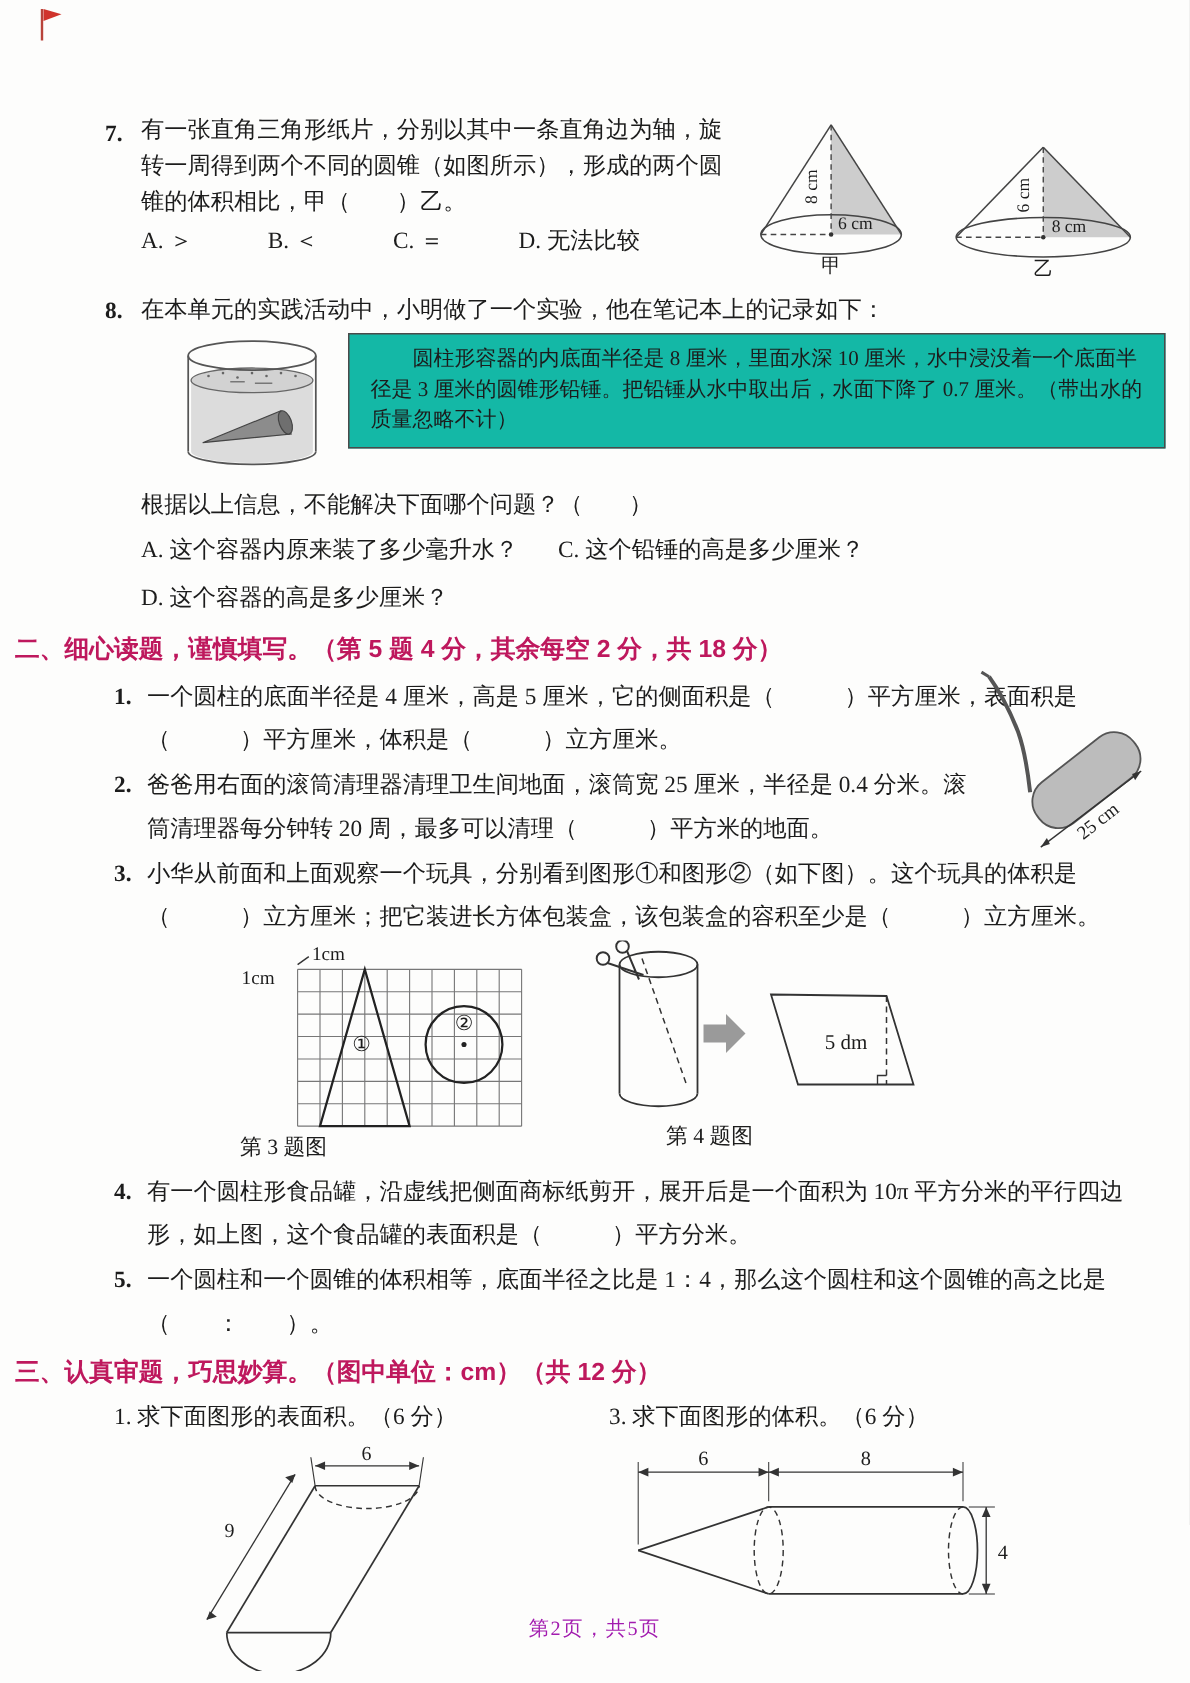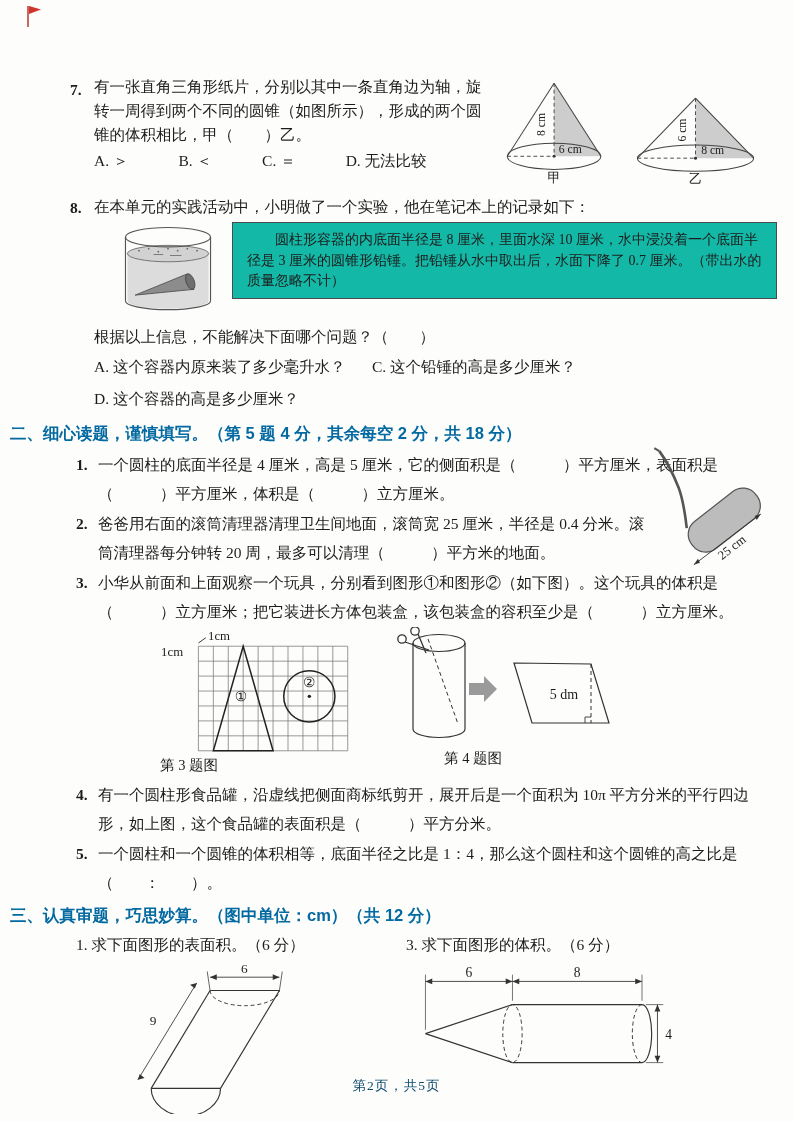--- a/index.html
+++ b/index.html
@@ -20,33 +20,33 @@
   .q8 .intro{line-height:27px;}
   .noterow{display:flex;align-items:flex-start;margin-top:2px;}
   .notebox{
     flex:1;border:1.2px solid #4a4a4a;margin-left:6px;
     padding:7px 14px 6px 14px;font-size:14px;line-height:20.5px;
     text-indent:2em;background:#14b8a6;
   }
   .q8q{margin-top:5px;line-height:28px;}
   .optgrid{display:grid;grid-template-columns:278px 1fr;line-height:32px;}
   .sec{font-family:"Liberation Sans","DejaVu Sans",sans-serif;font-weight:bold;
-       font-size:16.5px;line-height:26px;margin:5px 0 4px -30px;color:#0369a1;}
+       font-size:16.5px;line-height:26px;margin:5px 0 4px -30px;color:#be185d;}
   .p2q{margin-top:1px;}
   .q2body{max-width:560px;}
   .roller{position:absolute;right:18px;top:447px;}
   .figrow3{display:flex;align-items:flex-start;margin-left:120px;margin-top:1px;}
   .figblock{display:flex;flex-direction:column;}
   .figcap{font-size:14.5px;text-align:left;line-height:22px;margin-top:0;}
   .cutcap{text-align:left;padding-left:52px;}
   .sec3row{display:flex;margin-left:36px;line-height:26px;}
   .sec3row .lab1{width:330px;}
   .figrow4{display:flex;align-items:flex-start;margin-top:4px;}
   .footer{position:absolute;left:0;right:0;bottom:22px;text-align:center;
-          font-size:13.5px;color:#0c4a6e;letter-spacing:1px;}
+          font-size:13.5px;color:#a21caf;letter-spacing:1px;}
   svg text{font-family:"Liberation Serif","DejaVu Serif",serif;fill:#1c1c1c;}
 </style>
 </head>
 <body>
 
 <div class="page">
 
   <svg class="flag" width="18" height="24" viewBox="0 0 18 24">
     <line x1="4" y1="2" x2="4" y2="23" stroke="#b8433a" stroke-width="1.6"></line>
     <polygon points="5,2 17,5.5 5,10" fill="#d0342c"></polygon>

